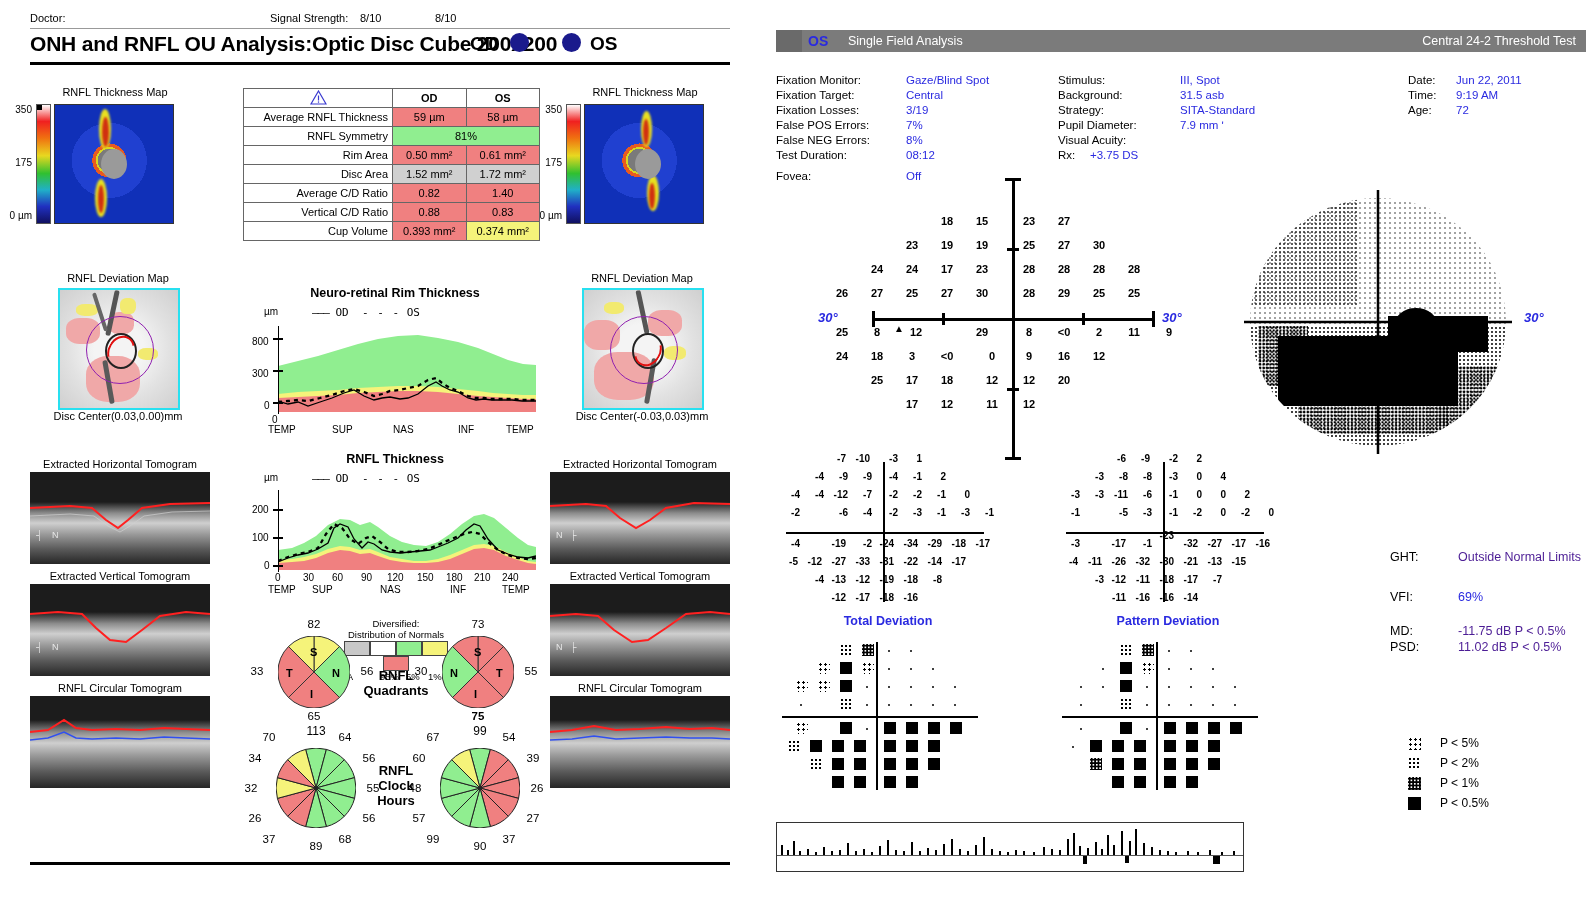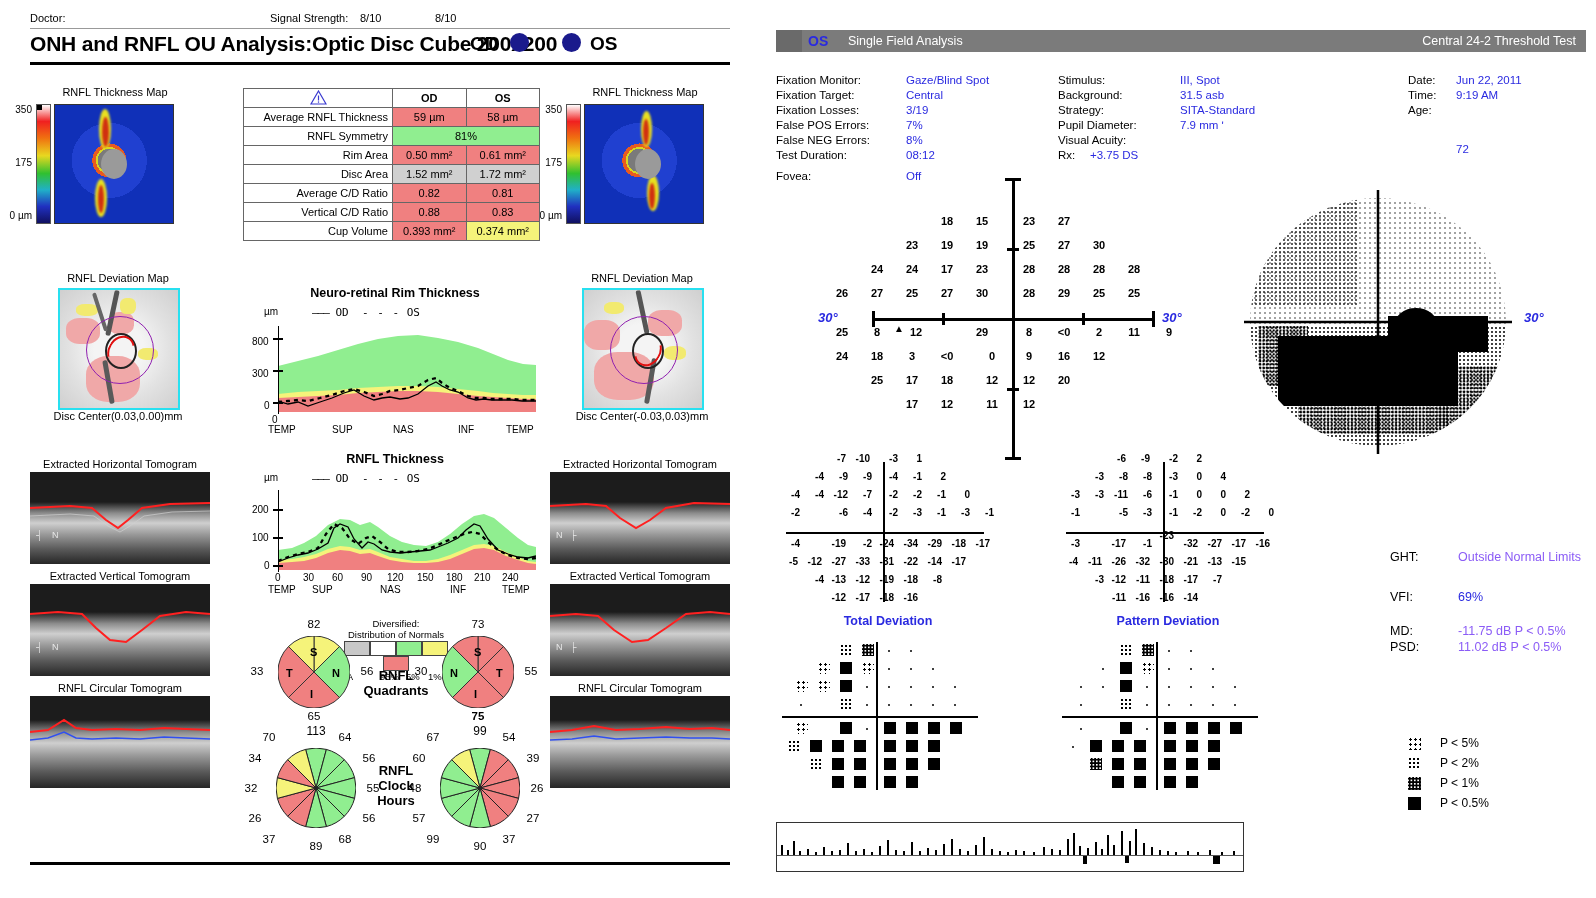--- a/index.html
+++ b/index.html
@@ -115,21 +115,21 @@
 
   .psym{position:absolute;}
   .p5{background-image:radial-gradient(#000 38%,transparent 40%);background-size:5px 5px;}
   .p2{background-image:radial-gradient(#000 48%,transparent 50%);background-size:4px 4px;}
   .p1{background-image:radial-gradient(#000 60%,transparent 62%);background-size:3.4px 3.4px;}
   .p05{background:#000;}
   .pdot{position:absolute;width:2px;height:2px;background:#000;border-radius:50%;}
 
   .res-lbl{position:absolute;font-size:12.5px;color:#000;}
   .res-val{position:absolute;font-size:12.5px;}
-  .res-red{color:#8b5cf6;}
+  .res-red{color:#4c1d95;}
   .res-blue{color:#2a2ae0;}
 
   .leg-row{position:absolute;font-size:12px;}
   .gsplot{position:absolute;border:1px solid #333;background:#fff;overflow:hidden;}
   .gsbar{position:absolute;bottom:0;background:#000;}
   .gsmid{position:absolute;height:1px;background:#555;}
 
   
   .gsfield{position:absolute;}
 </style>
@@ -214,21 +214,21 @@
         <td class="red">0.61 mm²</td>
       </tr>
       <tr>
         <td class="lbl">Disc Area</td>
         <td class="grey">1.52 mm²</td>
         <td class="grey">1.72 mm²</td>
       </tr>
       <tr>
         <td class="lbl">Average C/D Ratio</td>
         <td class="red">0.82</td>
-        <td class="red">0.81</td>
+        <td class="red">1.40</td>
       </tr>
       <tr>
         <td class="lbl">Vertical C/D Ratio</td>
         <td class="red">0.88</td>
         <td class="red">0.83</td>
       </tr>
       <tr>
         <td class="lbl">Cup Volume</td>
         <td class="red">0.393 mm²</td>
         <td class="yellow">0.374 mm²</td>
@@ -561,21 +561,21 @@
       <div class="pfield pf-l" style="left:290px;top:149px;">Rx:</div>
       <div class="pfield pf-v" style="left:322px;top:149px;">+3.75 DS</div>
     </div>
 
     <div>
       <div class="pfield pf-l" style="left:640px;top:74px;">Date:</div>
       <div class="pfield pf-v" style="left:688px;top:74px;">Jun 22, 2011</div>
       <div class="pfield pf-l" style="left:640px;top:89px;">Time:</div>
       <div class="pfield pf-v" style="left:688px;top:89px;">9:19 AM</div>
       <div class="pfield pf-l" style="left:640px;top:104px;">Age:</div>
-      <div class="pfield pf-v" style="left:688px;top:104px;margin-top:39px;">72</div>
+      <div class="pfield pf-v" style="left:688px;top:104px;">72</div>
     </div>
 
     <div style="position:absolute;left:0;top:0;">
       <div class="axis-v" style="left:244px;top:178px;height:282px;"></div>
       <div class="axis-h" style="left:104px;top:318px;width:282px;"></div>
       <div class="axtick" style="left:104px;top:311px;width:2.5px;height:16px;"></div>
       <div class="axtick" style="left:174px;top:313px;width:2.5px;height:12px;"></div>
       <div class="axtick" style="left:314px;top:313px;width:2.5px;height:12px;"></div>
       <div class="axtick" style="left:384px;top:311px;width:2.5px;height:16px;"></div>
       <div class="axtick" style="left:237px;top:178px;width:16px;height:2.5px;"></div>

